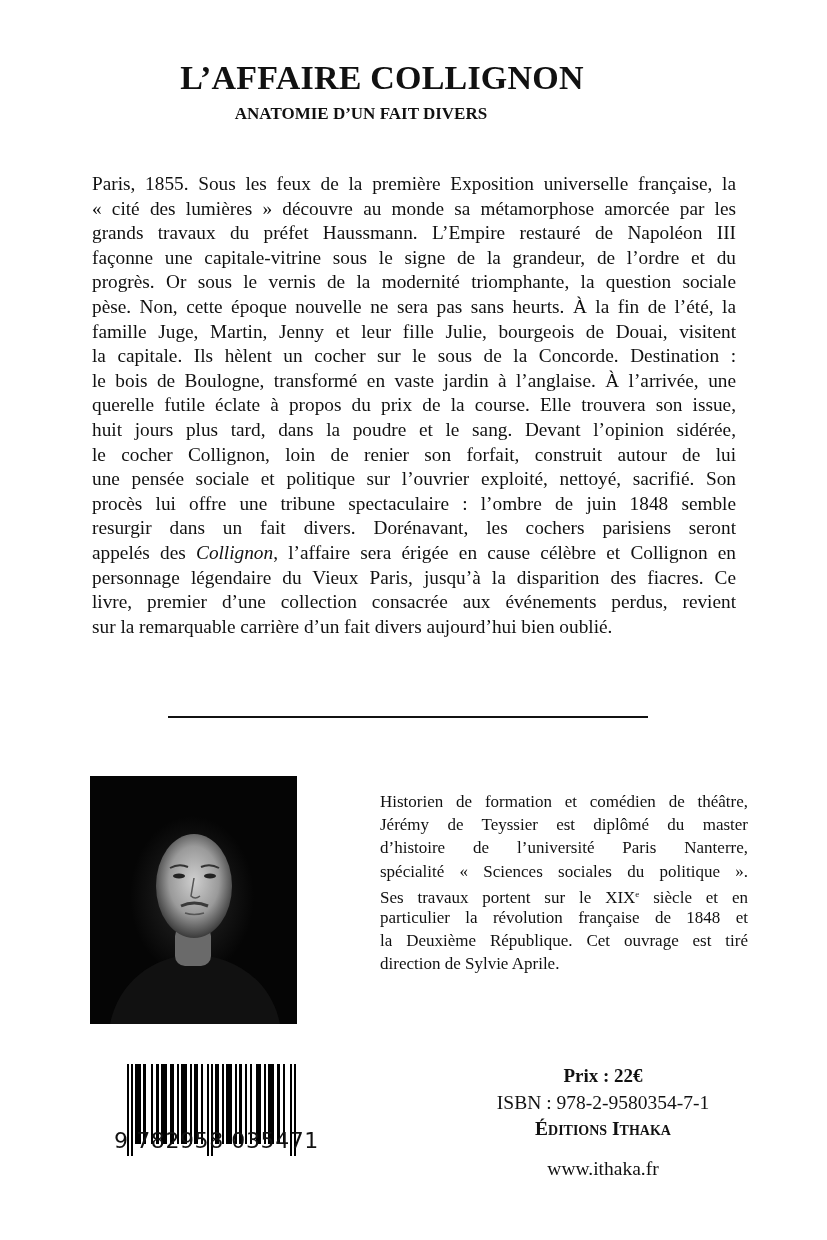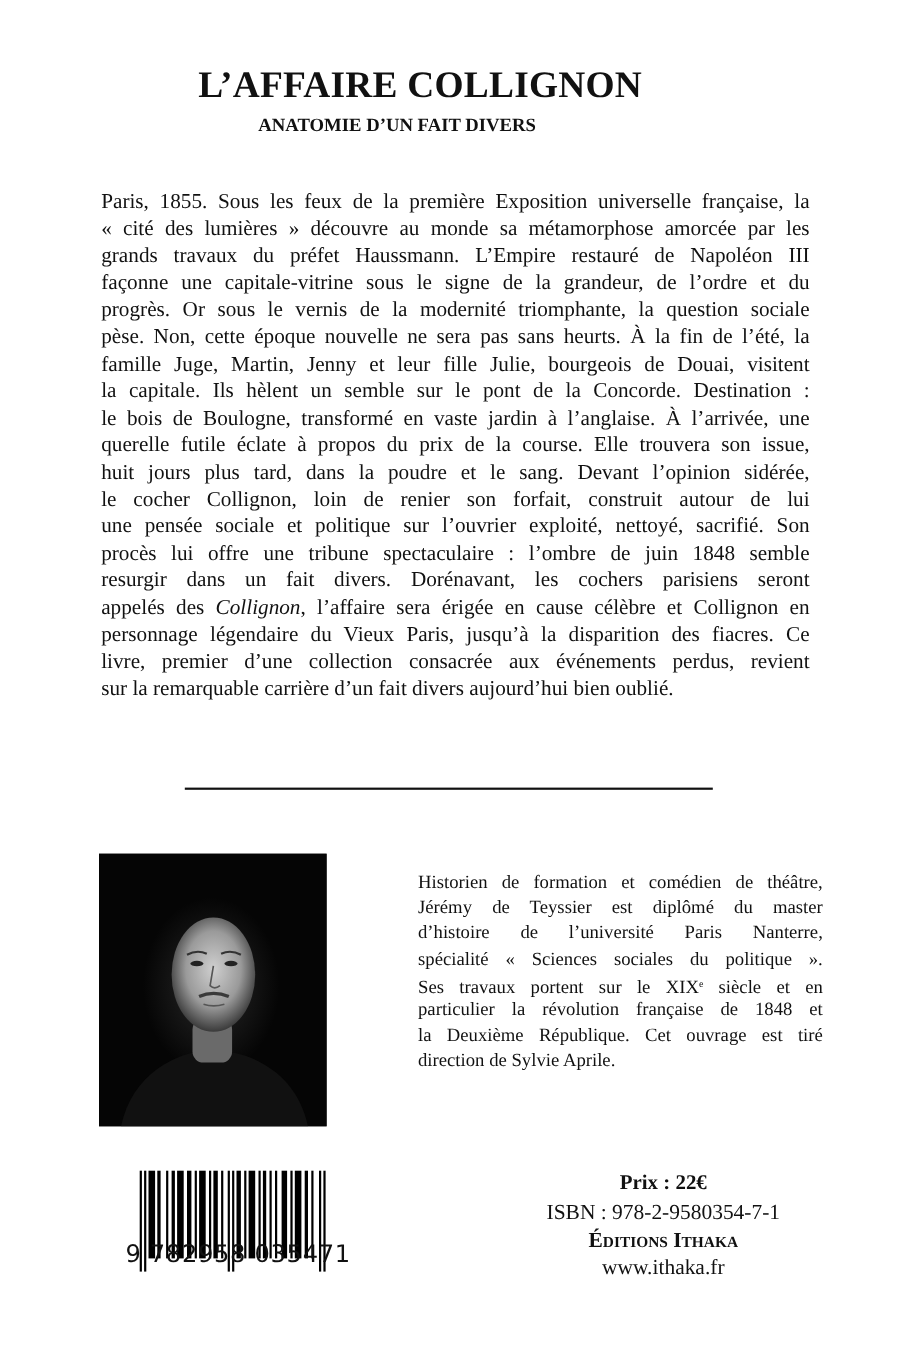--- a/index.html
+++ b/index.html
@@ -49,37 +49,37 @@
     position: absolute; left: 114px; top: 1128px; width: 190px;
     font-family: "DejaVu Sans", sans-serif; font-size: 22px; letter-spacing: 0.6px;
     background: transparent; line-height: 26px; white-space: pre;
   }
   .pubinfo {
     position: absolute; right: 74px; top: 1063px; text-align: center; width: 300px;
   }
   .price { font-weight: bold; font-size: 19px; line-height: 26px; }
   .isbn { font-size: 19.5px; line-height: 27px; }
   .publisher { font-weight: bold; font-size: 19.5px; line-height: 25px; font-variant: small-caps; }
-  .website { font-size: 19.5px; line-height: 24px; }
+  .website { font-size: 19.5px; line-height: 24px; margin-top: 16px; }
 </style>
 </head>
 <body>
 
 <h1 class="title" style="margin:0;">L’AFFAIRE COLLIGNON</h1>
 <h2 class="subtitle" style="margin:0;">ANATOMIE D’UN FAIT DIVERS</h2>
 
 <div class="blurb">
   <span class="line">Paris, 1855. Sous les feux de la première Exposition universelle française, la</span>
   <span class="line">« cité des lumières » découvre au monde sa métamorphose amorcée par les</span>
   <span class="line">grands travaux du préfet Haussmann. L’Empire restauré de Napoléon III</span>
   <span class="line">façonne une capitale-vitrine sous le signe de la grandeur, de l’ordre et du</span>
   <span class="line">progrès. Or sous le vernis de la modernité triomphante, la question sociale</span>
   <span class="line">pèse. Non, cette époque nouvelle ne sera pas sans heurts. À la fin de l’été, la</span>
   <span class="line">famille Juge, Martin, Jenny et leur fille Julie, bourgeois de Douai, visitent</span>
-  <span class="line">la capitale. Ils hèlent un semble sur le pont de la Concorde. Destination :</span>
+  <span class="line">la capitale. Ils hèlent un cocher sur le sous de la Concorde. Destination :</span>
   <span class="line">le bois de Boulogne, transformé en vaste jardin à l’anglaise. À l’arrivée, une</span>
   <span class="line">querelle futile éclate à propos du prix de la course. Elle trouvera son issue,</span>
   <span class="line">huit jours plus tard, dans la poudre et le sang. Devant l’opinion sidérée,</span>
   <span class="line">le cocher Collignon, loin de renier son forfait, construit autour de lui</span>
   <span class="line">une pensée sociale et politique sur l’ouvrier exploité, nettoyé, sacrifié. Son</span>
   <span class="line">procès lui offre une tribune spectaculaire : l’ombre de juin 1848 semble</span>
   <span class="line">resurgir dans un fait divers. Dorénavant, les cochers parisiens seront</span>
   <span class="line"><span>appelés des </span><em>Collignon</em><span>, l’affaire sera érigée en cause célèbre et Collignon en</span></span>
   <span class="line">personnage légendaire du Vieux Paris, jusqu’à la disparition des fiacres. Ce</span>
   <span class="line">livre, premier d’une collection consacrée aux événements perdus, revient</span>

